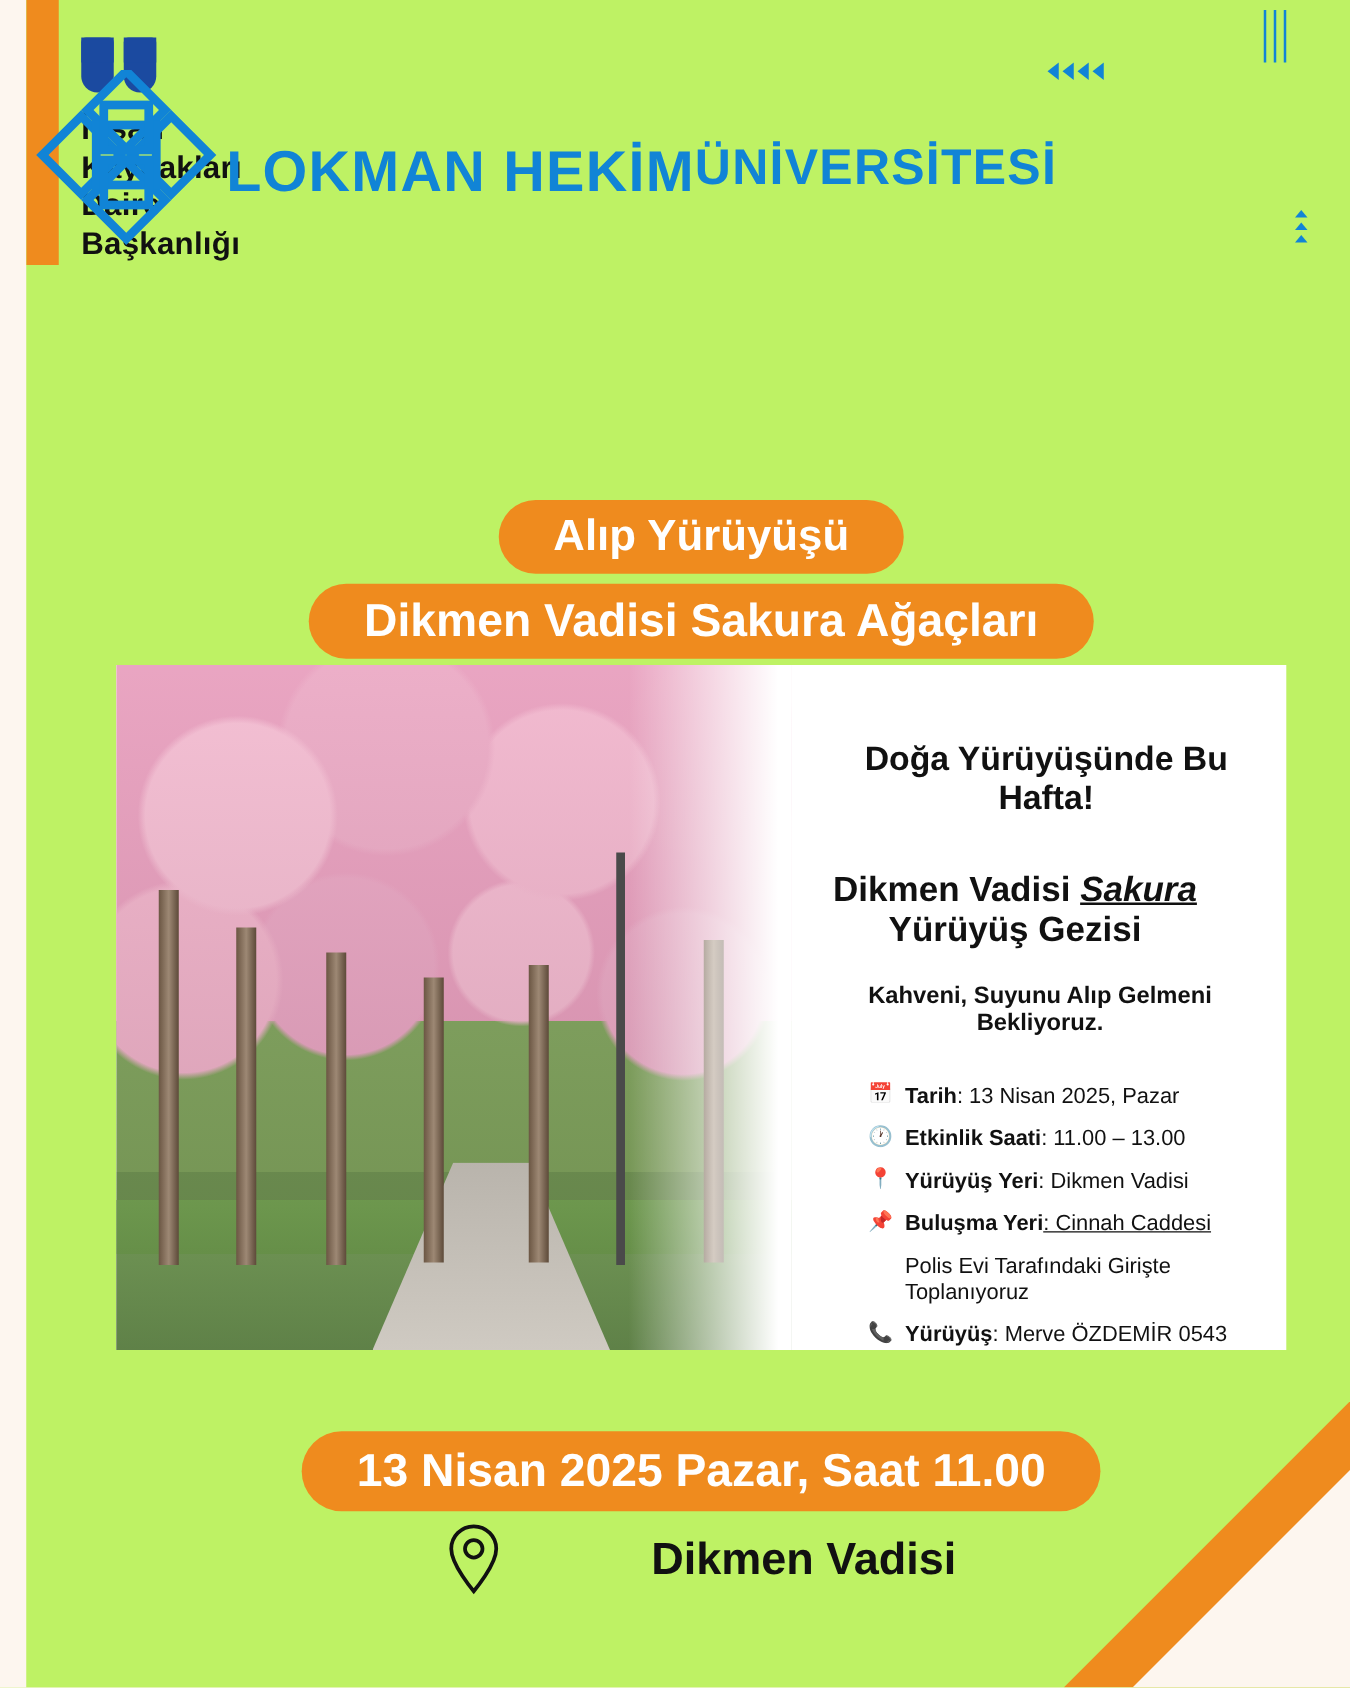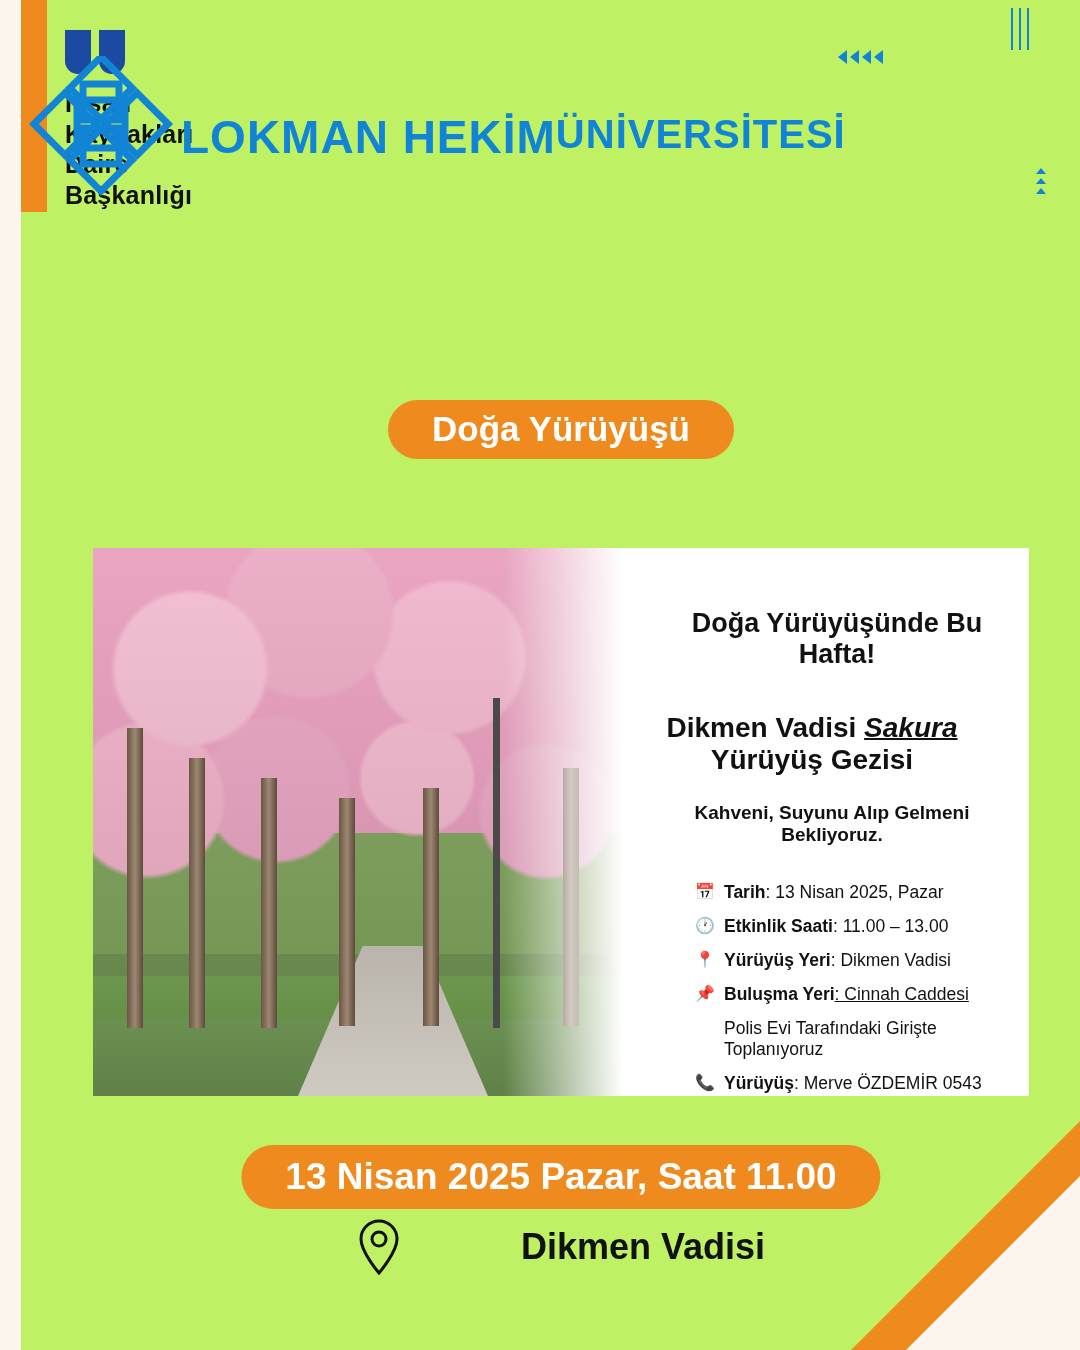--- a/index.html
+++ b/index.html
@@ -118,21 +118,21 @@
     font-weight: bold;
     padding: 10px 44px;
     line-height: 1.1;
     white-space: nowrap;
   }
   .pill-1 { font-size: 35px; }
   .pill-2 { font-size: 37px; }
 
   
   .media {
-    position: absolute; left: 72px; top: 548px;
+    position: absolute; left: 72px; top: 532px;
     width: 936px; height: 548px;
     overflow: hidden;
     background: #fff;
     display: flex;
   }
   .photo {
     position: relative;
     width: 540px; height: 548px;
     background:
       linear-gradient(to bottom, rgba(255,255,255,.10), rgba(0,0,0,.12)),
@@ -266,21 +266,22 @@
         <rect x="56" y="44" width="48" height="48"></rect>
         <rect x="62" y="28" width="36" height="36"></rect>
         <rect x="62" y="72" width="36" height="36"></rect>
       </g>
     </svg>
     <div class="logo-title">LOKMAN HEKİM</div>
     <div class="logo-sub">ÜNİVERSİTESİ</div>
   </div>
 
   <div class="titles">
-    <div class="pill pill-1">Doğa Yürüyüşü</div>
+    <div class="pill pill-1">Alıp Yürüyüşü</div>
+    <div class="pill pill-2">Dikmen Vadisi Sakura Ağaçları</div>
   </div>
 
   <div class="media">
 
     <div class="photo">
       <div class="grass"></div>
       <div class="path"></div>
       <div class="lamp"></div>
       <div class="trunk" style="left:34px; top:180px; height:300px;"></div>
       <div class="trunk" style="left:96px; top:210px; height:270px;"></div>

